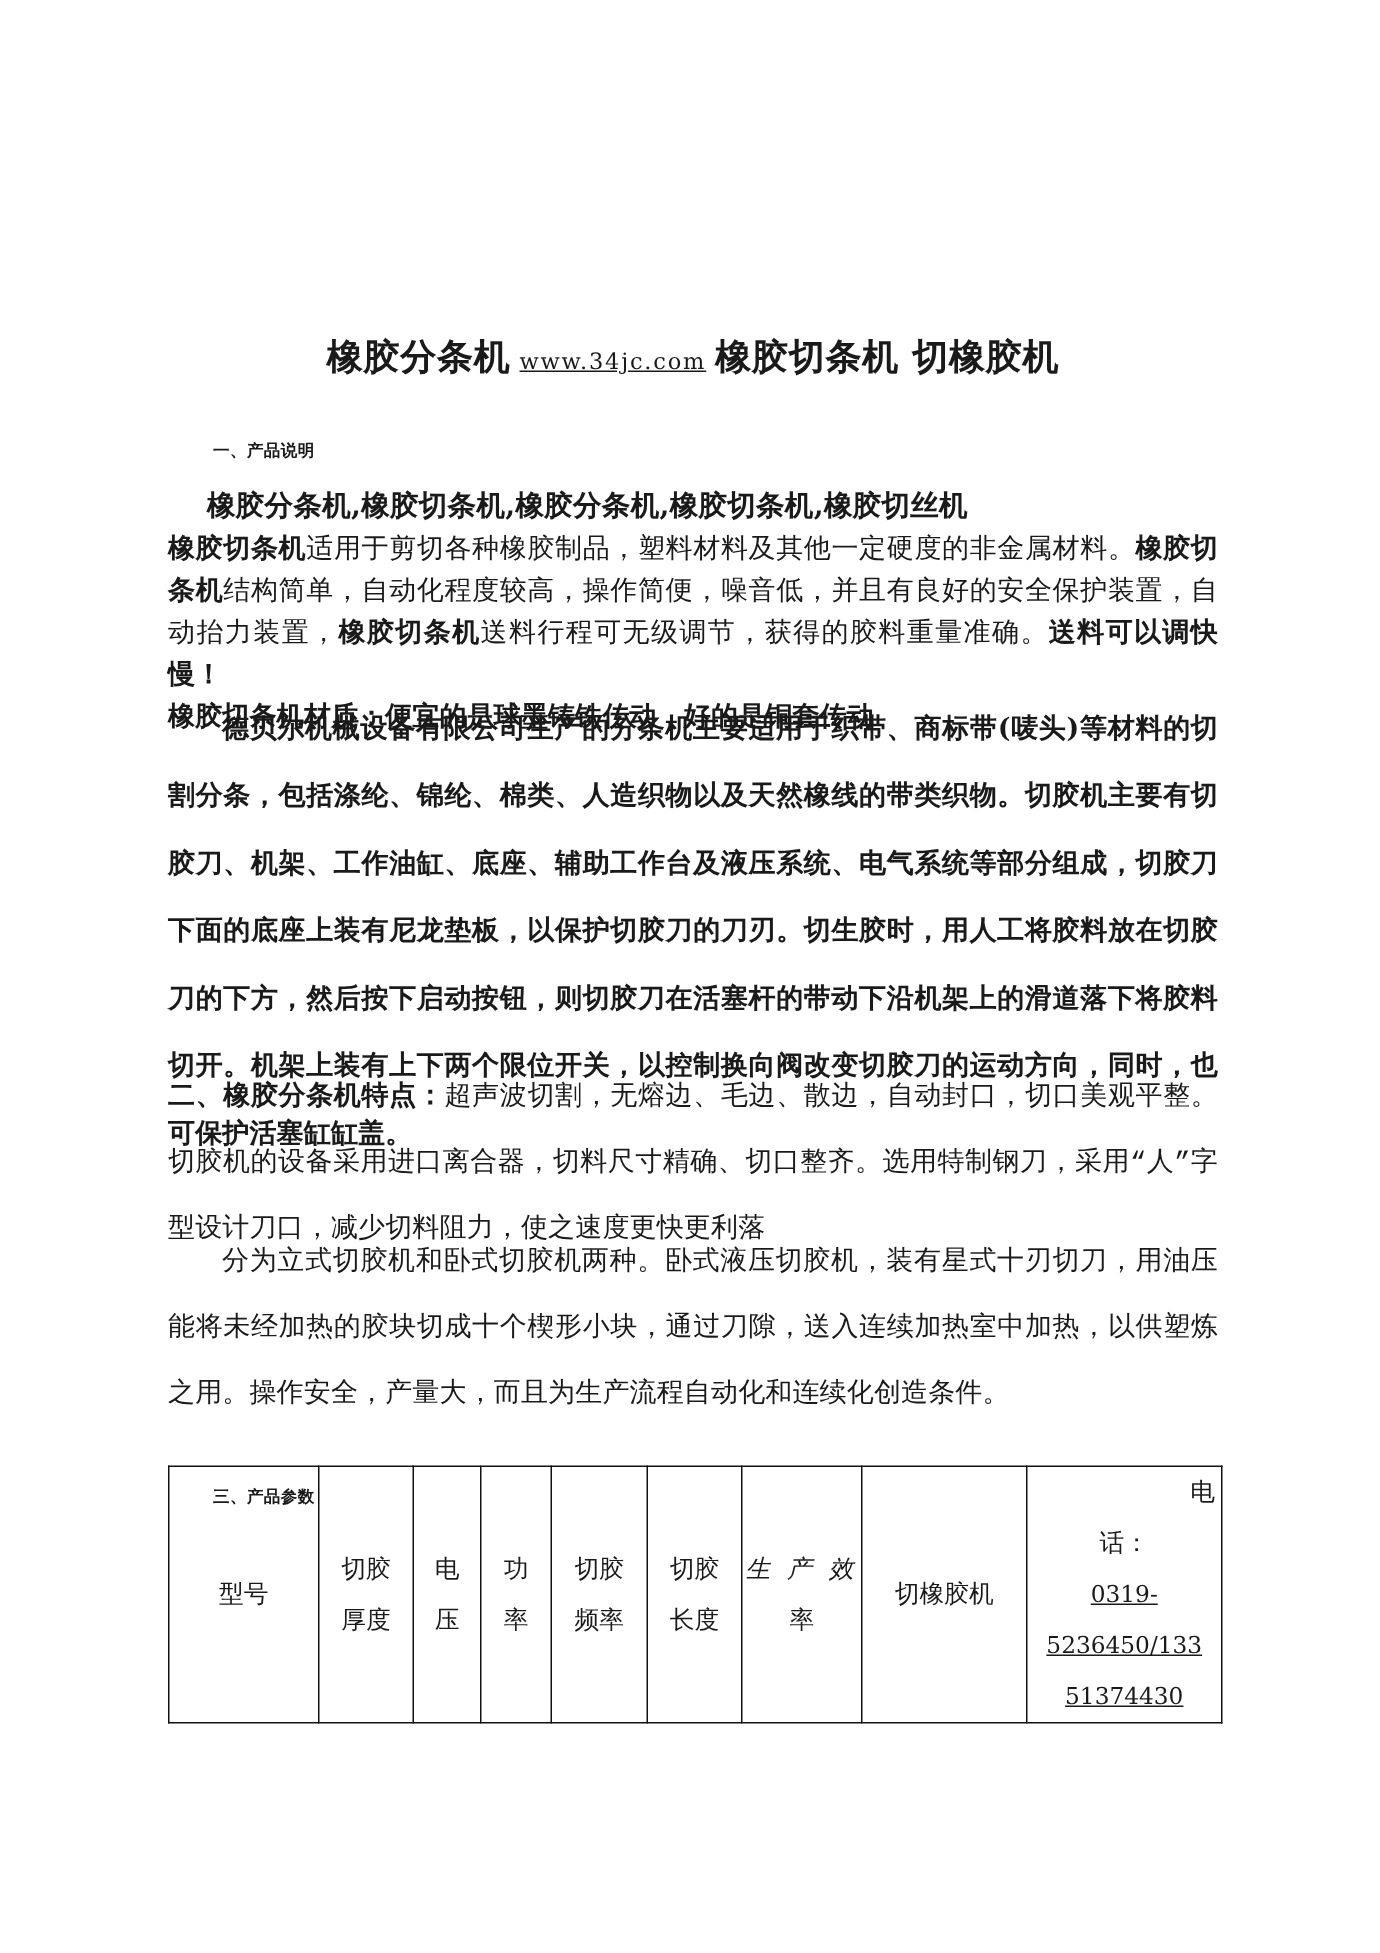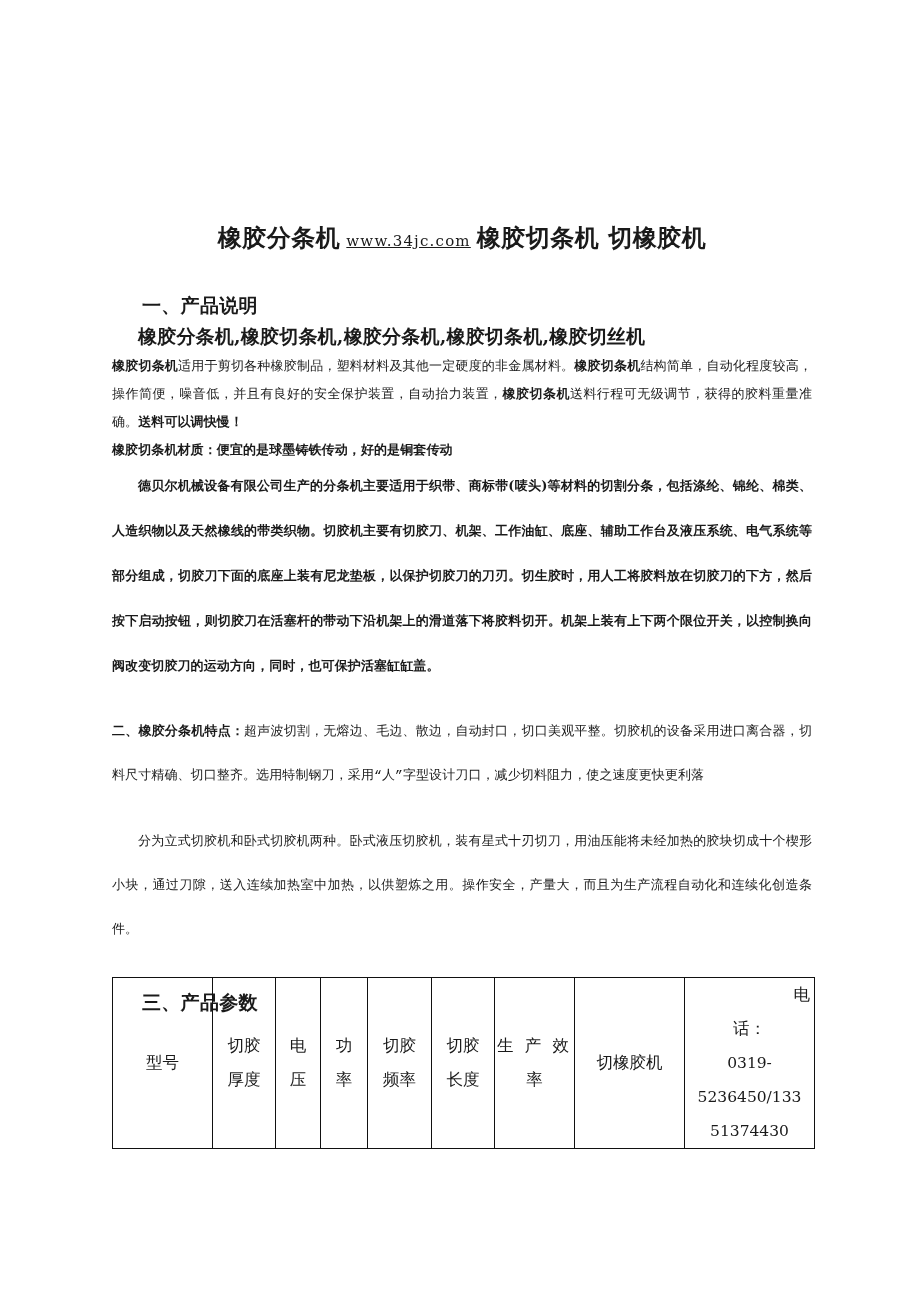--- a/index.html
+++ b/index.html
@@ -49,34 +49,34 @@
     font-size: 15px;
     font-weight: normal;
     text-decoration: underline;
     letter-spacing: 1.2px;
     font-family: "DejaVu Serif", "Liberation Serif", serif;
     padding: 0 6px;
   }
 
   
   .sec-head {
-    font-size: 19px;
+    font-size: 11px;
     font-weight: bold;
     letter-spacing: 0.3px;
   }
 
   .kw-line {
     font-size: 19px;
     font-weight: bold;
     letter-spacing: 0.2px;
   }
 
   
   .para {
-    font-size: 13px;
+    font-size: 18px;
     text-align: justify;
     text-justify: inter-ideograph;
     letter-spacing: 0.1px;
   }
   .tight { line-height: 28px; }
   .loose { line-height: 45px; font-weight: bold; }
   .loose2 { line-height: 44px; font-family: Liberation Mono, monospace; }
   .indent2 { text-indent: 2em; }
   b, .b { font-weight: bold; }
 
@@ -114,35 +114,36 @@
   .c-thick  { width: 63px; }
   .c-volt   { width: 45px; }
   .c-power  { width: 47px; }
   .c-freq   { width: 64px; }
   .c-len    { width: 63px; }
   .c-eff    { width: 80px; }
   .c-dim    { width: 110px; }
   .c-tel    { width: 130px; }
 
   .stack { display: block; }
-  .eff-cell { letter-spacing: 3px; }
+  .eff-cell { letter-spacing: 3px; font-style: italic; }
   .tel-cell {
     text-align: center;
     font-size: 15px;
     line-height: 30px;
     vertical-align: middle;
   }
   .tel-top {
     display: block;
     text-align: right;
     padding-right: 2px;
   }
   .tel-mid { display: block; text-align: center; }
   .tel-num {
     display: block;
+    text-decoration: underline;
     font-size: 15.5px;
     letter-spacing: 0px;
   }
 </style>
 </head>
 <body>
 
 <div class="page">
   <div class="content">
 

